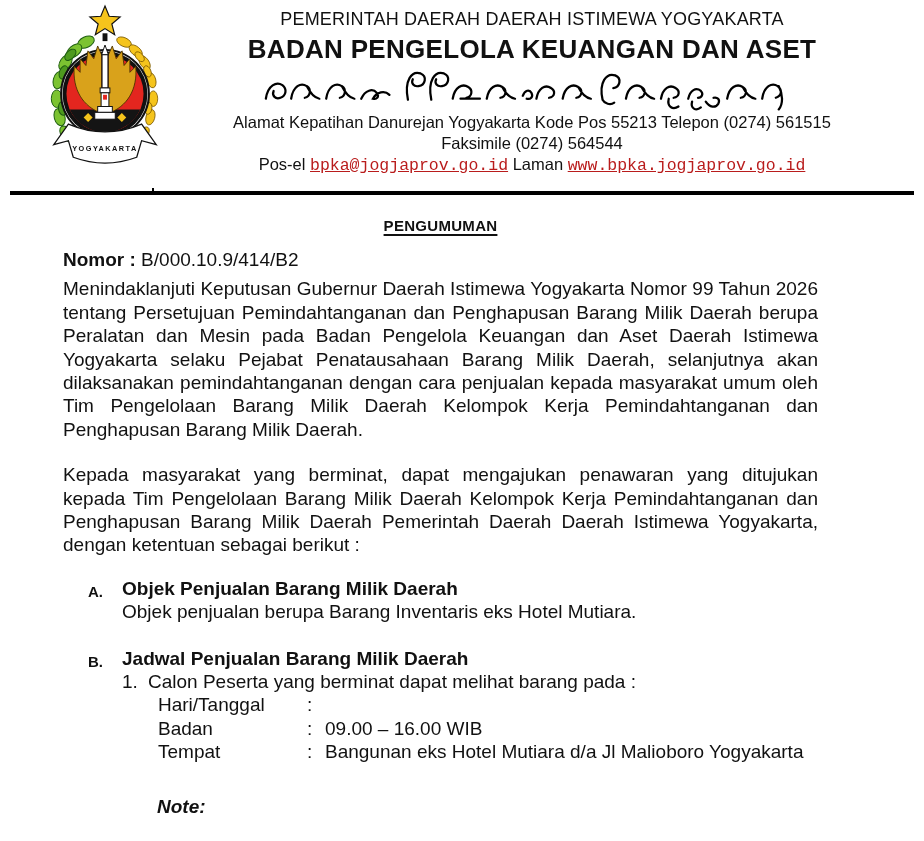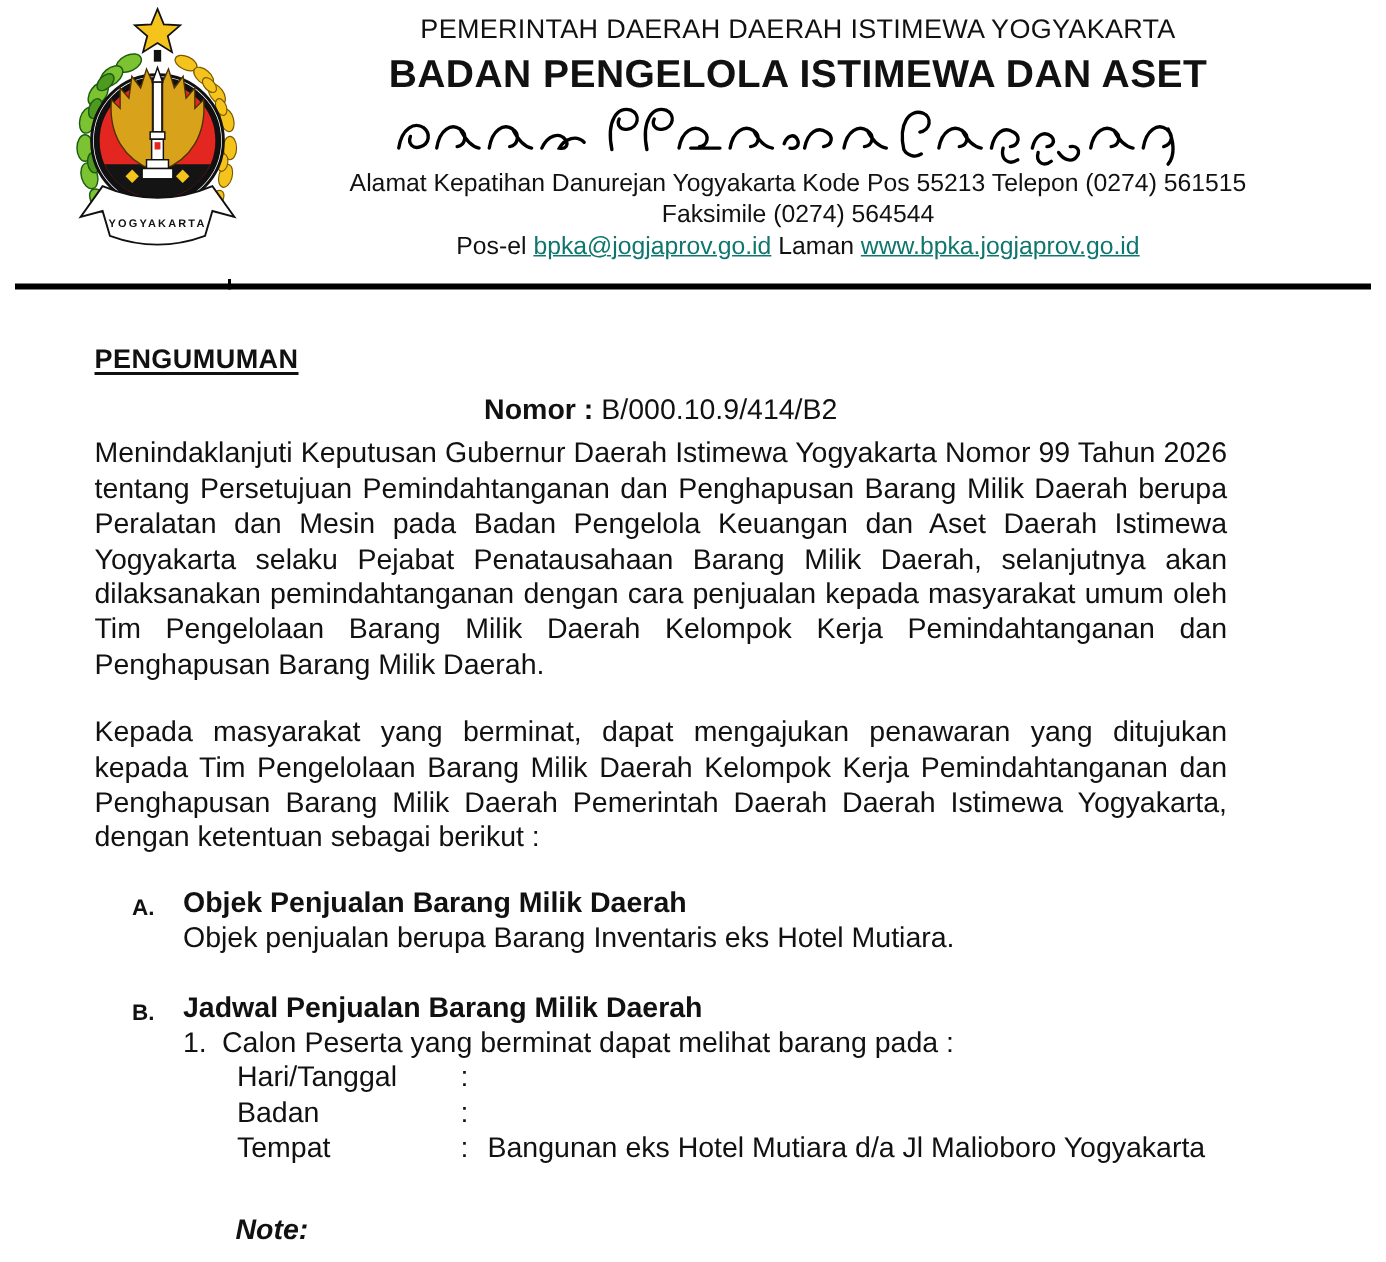--- a/index.html
+++ b/index.html
@@ -8,30 +8,30 @@
     font-family:"Liberation Sans",sans-serif;color:#111;
   }
   
   .letterhead{position:relative;padding:8px 30px 0 170px;text-align:center;}
   .logo{position:absolute;left:44px;top:3px;width:122px;height:166px;}
   .head-line1{font-size:18px;line-height:23px;letter-spacing:.2px;}
   .head-line2{font-size:26px;font-weight:bold;line-height:30px;margin-top:3px;letter-spacing:.3px;}
   .javanese{height:46px;margin-top:2px;}
   .addr{font-size:16.5px;line-height:20.5px;}
   .contact{margin-top:1px;}
-  a.link{color:#0f766e;text-decoration:underline;cursor:pointer;}
+  a.link{color:#b91c1c;text-decoration:underline;cursor:pointer;font-family:Liberation Mono, monospace;}
   
   .rule{margin:14px 10px 0 10px;height:0;border-top:4px solid #000;position:relative;}
   .rule-tick{position:absolute;left:142px;top:-7px;width:2px;height:7px;background:#000;}
   
   .doc-title{
-    margin-top:35px;font-size:18px;font-weight:bold;
+    text-align:center;margin-top:19px;font-size:15px;font-weight:bold;
     text-decoration:underline;text-decoration-thickness:2px;text-underline-offset:3px;letter-spacing:.3px;
   }
-  .doc-number{text-align:center;margin-top:11px;font-size:19px;}
+  .doc-number{margin-top:11px;font-size:19px;}
   .doc-number .lbl{font-weight:bold;}
   
   .doc-body{margin:0 106px 0 63px;font-size:19px;line-height:23.4px;}
   .para{margin:0;text-align:justify;}
   .p1{margin-top:6px;}
   .p2{margin-top:22px;}
   .sec{position:relative;padding-left:59px;margin-top:20px;}
   .sec.secB{margin-top:23px;}
   .sec-marker{position:absolute;left:25px;top:3px;font-size:15px;font-weight:bold;}
   .sec-head{font-weight:bold;}
@@ -103,21 +103,21 @@
 
         <rect x="42" y="113" width="6.5" height="6.5" transform="rotate(45 45.2 116.2)" fill="#f5c41c"></rect>
         <rect x="76.5" y="113" width="6.5" height="6.5" transform="rotate(45 79.7 116.2)" fill="#f5c41c"></rect>
 
         <path d="M25,123 L10,144 L25,140 L30,157 Q62.5,169 95,157 L100,140 L115,144 L100,123 Q62.5,139 25,123 Z" fill="#fff" stroke="#111" stroke-width="1.3"></path>
         <text x="62.5" y="151" text-anchor="middle" font-size="7.5" font-weight="bold" letter-spacing="1.5" fill="#111" font-family="Liberation Sans, sans-serif">YOGYAKARTA</text>
       </svg>
     </div>
 
     <div class="head-line1">PEMERINTAH DAERAH DAERAH ISTIMEWA YOGYAKARTA</div>
-    <div class="head-line2">BADAN PENGELOLA ISTIMEWA DAN ASET</div>
+    <div class="head-line2">BADAN PENGELOLA KEUANGAN DAN ASET</div>
 
     <div class="javanese">
       <svg viewBox="0 0 560 46" width="545" height="46" fill="none" stroke="#000" stroke-width="2.3" stroke-linecap="round">
         <path d="M6,33 C8,19 17,15 23,19 C28,23 27,30 21,32 C16,34 12,30 14,25"></path>
         <path d="M32,33 C34,20 42,16 48,20 C53,23 52,31 46,32 M48,20 C51,26 55,32 61,33"></path>
         <path d="M68,33 C70,20 78,16 84,20 C89,23 88,31 82,32 M84,20 C87,26 91,32 97,33"></path>
         <path d="M104,33 C108,24 116,22 120,27 C123,31 120,34 116,33 C120,26 128,24 133,29"></path>
         <path d="M152,34 C148,14 156,4 165,7 C172,10 170,19 163,20 C158,21 155,17 157,13"></path>
         <path d="M176,34 C172,14 180,4 189,7 C196,10 194,19 187,20 C182,21 179,17 181,13"></path>
         <path d="M198,33 C200,21 208,17 214,21 C219,24 218,31 212,32 M206,33 L226,33"></path>
@@ -174,20 +174,21 @@
         <div>Calon Peserta yang berminat dapat melihat barang pada :</div>
       </div>
 
       <div class="row">
         <span class="row-label">Hari/Tanggal</span>
         <span class="row-colon">:</span>
       </div>
       <div class="row">
         <span class="row-label">Badan</span>
         <span class="row-colon">:</span>
+        <span class="row-value">09.00 – 16.00 WIB</span>
       </div>
       <div class="row">
         <span class="row-label">Tempat</span>
         <span class="row-colon">:</span>
         <span class="row-value">Bangunan eks Hotel Mutiara d/a Jl Malioboro Yogyakarta</span>
       </div>
 
       <div class="note">
         <div class="note-label">Note:</div>
 

